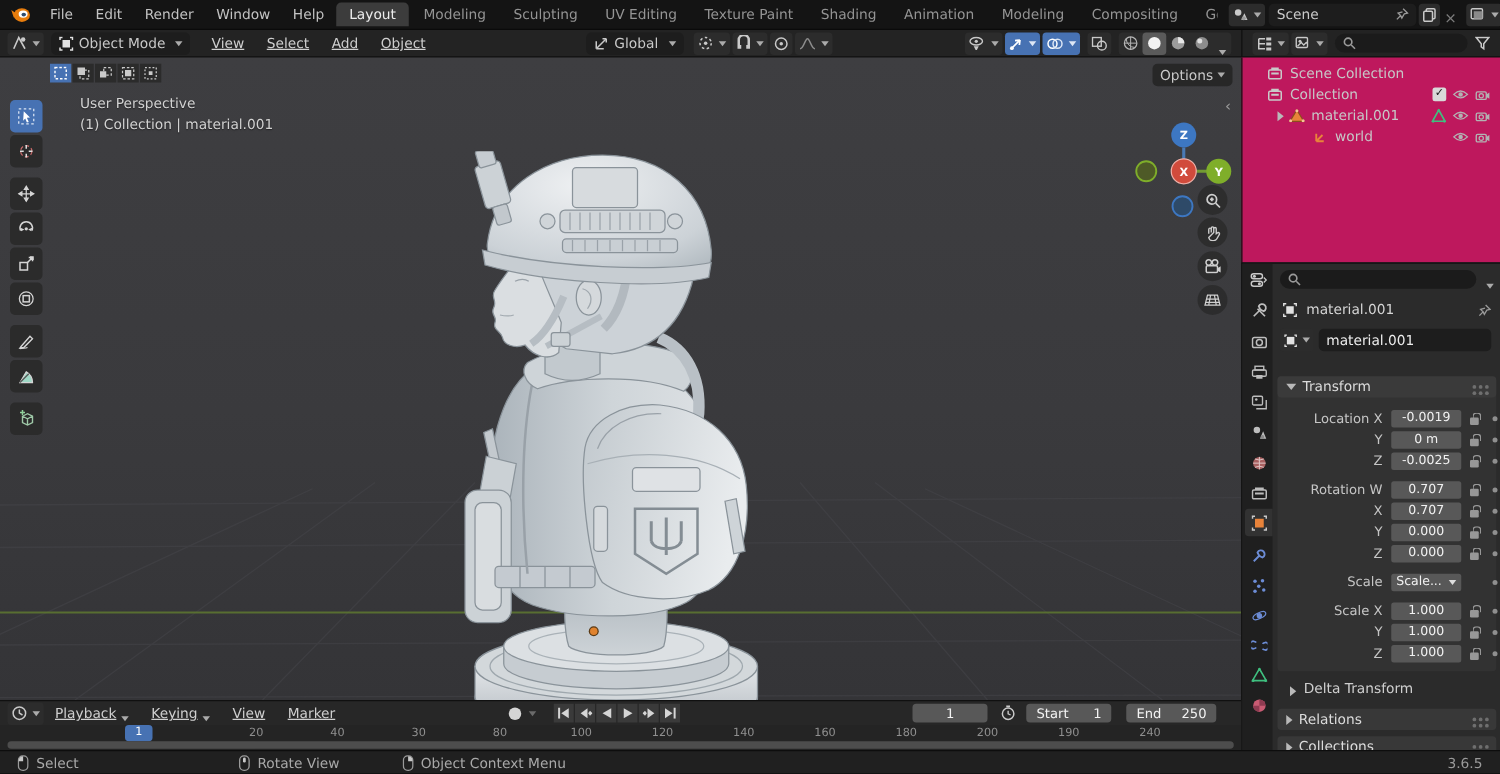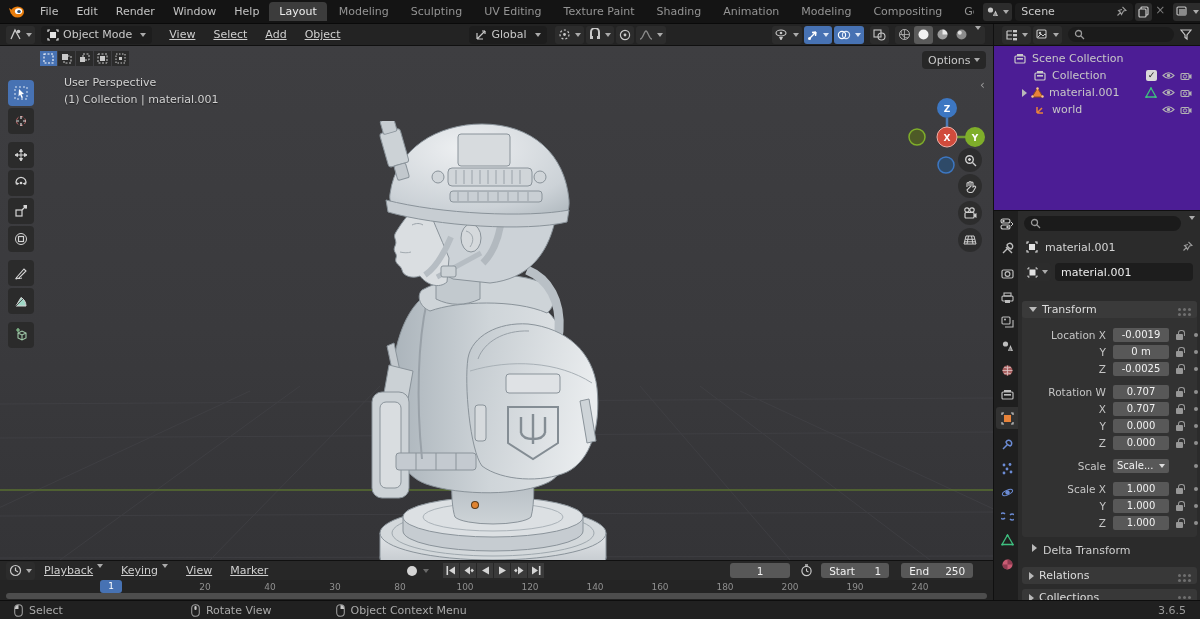--- a/index.html
+++ b/index.html
@@ -1,20 +1,20 @@
 <!DOCTYPE html>
 <html><head>
 <meta charset="utf-8">
 <style>
   html,body{margin:0;padding:0;background:#000;}
   body{width:1200px;height:619px;overflow:hidden;position:relative;
        font-family:"DejaVu Sans","Liberation Sans",sans-serif;font-size:11px;color:#c9c9c9;
        -webkit-font-smoothing:antialiased;}
   .abs{position:absolute;}
-  .row{display:flex;align-items:flex-start;}
+  .row{display:flex;align-items:flex-end;}
   .chev{width:0;height:0;border-left:3px solid transparent;border-right:3px solid transparent;border-top:4px solid #ababab;display:inline-block;margin-left:4px;}
   .tri-r{width:0;height:0;border-top:4px solid transparent;border-bottom:4px solid transparent;border-left:5px solid #b9b9b9;display:inline-block;}
   .tri-d{width:0;height:0;border-left:4px solid transparent;border-right:4px solid transparent;border-top:5px solid #b9b9b9;display:inline-block;}
   svg{display:block;}
   
   #topbar{left:0;top:0;width:1200px;height:24px;background:#141414;display:flex;align-items:center;border-bottom:1px solid #0a0a0a;box-sizing:border-box;}
   .menu{padding:0 9px;color:#c3c3c3;cursor:default;}
   .tab{padding:3px 10px;margin:0 1px;color:#949494;border-radius:4px 4px 0 0;white-space:nowrap;}
   .tab.active{background:#3c3c3c;color:#ececec;}
   .pill{background:#1d1d1d;border-radius:4px;display:flex;align-items:center;height:18px;padding:0 6px;box-sizing:border-box;}
@@ -27,21 +27,21 @@
   .searchpill{background:#1b1b1b;border-radius:9px;height:15px;display:flex;align-items:center;padding:0 6px;}
   
   #viewport{left:0;top:46px;width:993px;height:514px;background:linear-gradient(#3e3e41,#3a3a3d 55%,#343437);overflow:hidden;}
   .vptext{color:#d2d2d2;text-shadow:0 1px 1px rgba(0,0,0,.5);text-align:center;}
   .toolbtn{width:26px;height:26px;background:#2b2b2b;border-radius:4px;margin:2px 0;display:flex;align-items:center;justify-content:center;}
   .toolbtn.active{background:#4772b3;}
   .selmode{width:17px;height:15px;background:#2b2b2b;display:flex;align-items:center;justify-content:center;}
   .selmode.active{background:#4772b3;}
   .vpbtn{position:absolute;width:24px;height:24px;border-radius:50%;background:rgba(40,40,40,.75);display:flex;align-items:center;justify-content:center;}
   
-  #outliner{left:993px;top:46px;width:207px;height:164px;background:#4c1d95;border-left:1px solid #101010;box-sizing:border-box;}
+  #outliner{left:993px;top:46px;width:207px;height:164px;background:#be185d;border-left:1px solid #101010;box-sizing:border-box;}
   .orow{display:flex;align-items:center;height:17px;color:#c7c7c7;}
   .oicons{margin-left:auto;display:flex;align-items:center;gap:5px;margin-right:8px;}
   #props{left:993px;top:210px;width:207px;height:391px;background:#2b2b2b;border-left:1px solid #101010;border-top:1px solid #101010;box-sizing:border-box;}
   #ptabs{position:absolute;left:0;top:0;width:24px;height:391px;background:#1f1f1f;}
   .ptab{position:absolute;left:2px;width:22px;height:22px;display:flex;align-items:center;justify-content:center;border-radius:3px 0 0 3px;}
   .ptab.active{background:#323232;}
   .prow{position:absolute;left:10px;width:190px;height:16px;display:flex;align-items:center;}
   .plabel{width:78px;text-align:right;color:#c5c5c5;font-size:10.5px;padding-right:7px;}
   .pfield{width:56px;height:14px;background:#585858;border-radius:2px;color:#f1f1f1;font-size:10px;text-align:center;line-height:14px;}
   .lock{position:relative;width:11px;height:11px;display:inline-block;margin-left:6px;}
@@ -513,21 +513,21 @@
 
 <div id="outliner" class="abs">
   <div class="orow" style="padding-left:20px;margin-top:4px">
     <svg width="12" height="11" viewBox="0 0 12 11" style="margin-right:6px">
         <rect x="1" y="3" width="10" height="7" rx="1" fill="none" stroke="#c9c9c9" stroke-width="1.2"></rect>
         <rect x="3" y="1" width="6" height="2" fill="#c9c9c9"></rect>
         <rect x="3" y="5" width="6" height="1.6" fill="#c9c9c9"></rect>
       </svg>
     <span>Scene Collection</span>
   </div>
-  <div class="orow" style="padding-left:40px">
+  <div class="orow" style="padding-left:20px">
     <svg width="12" height="11" viewBox="0 0 12 11" style="margin-right:6px">
         <rect x="1" y="3" width="10" height="7" rx="1" fill="none" stroke="#c9c9c9" stroke-width="1.2"></rect>
         <rect x="3" y="1" width="6" height="2" fill="#c9c9c9"></rect>
         <rect x="3" y="5" width="6" height="1.6" fill="#c9c9c9"></rect>
       </svg>
     <span>Collection</span>
     <span class="oicons">
       <span style="width:11px;height:11px;background:#d9d9d9;border-radius:2px;color:#222;font-size:9px;line-height:11px;text-align:center">✓</span>
       <svg width="13" height="9" viewBox="0 0 13 9">
           <path d="M1,4.5 Q6.5,-1 12,4.5 Q6.5,10 1,4.5 Z" fill="none" stroke="#b3b3b3" stroke-width="1.1"></path>
@@ -560,21 +560,21 @@
           <path d="M1,4.5 Q6.5,-1 12,4.5 Q6.5,10 1,4.5 Z" fill="none" stroke="#b3b3b3" stroke-width="1.1"></path>
           <circle cx="6.5" cy="4.5" r="1.8" fill="#b3b3b3"></circle>
         </svg>
       <svg width="12" height="10" viewBox="0 0 12 10">
           <rect x="1" y="2.5" width="8" height="6" rx="1" fill="none" stroke="#b3b3b3" stroke-width="1.1"></rect>
           <circle cx="5" cy="5.5" r="1.7" fill="none" stroke="#b3b3b3"></circle>
           <path d="M9,4.5 l2.5,-1.5 v5 L9,6.5" fill="#b3b3b3"></path>
         </svg>
     </span>
   </div>
-  <div class="orow" style="padding-left:40px">
+  <div class="orow" style="padding-left:56px">
     <svg width="12" height="11" viewBox="0 0 12 11" style="margin-right:6px">
         <path d="M3,9 L3,3 M3,9 L9,9 M3,9 L8,4" stroke="#e8833a" stroke-width="1.5" fill="none"></path>
       </svg>
     <span>world</span>
     <span class="oicons">
       <svg width="13" height="9" viewBox="0 0 13 9">
           <path d="M1,4.5 Q6.5,-1 12,4.5 Q6.5,10 1,4.5 Z" fill="none" stroke="#b3b3b3" stroke-width="1.1"></path>
           <circle cx="6.5" cy="4.5" r="1.8" fill="#b3b3b3"></circle>
         </svg>
       <svg width="12" height="10" viewBox="0 0 12 10">
@@ -920,21 +920,21 @@
       </svg>
     <span>Select</span>
   </span>
   <span class="row" style="margin-left:128px;gap:6px">
     <svg width="9" height="13" viewBox="0 0 9 13">
         <rect x="0.7" y="0.7" width="7.6" height="11.6" rx="3.5" fill="none" stroke="#9a9a9a" stroke-width="1.1"></rect>
         <rect x="3.4" y="2" width="2.2" height="4" rx="1.1" fill="#c9c9c9"></rect>
       </svg>
     <span>Rotate View</span>
   </span>
-  <span class="row" style="margin-left:64px;gap:6px">
+  <span class="row" style="margin-left:50px;gap:6px">
     <svg width="9" height="13" viewBox="0 0 9 13">
         <rect x="0.7" y="0.7" width="7.6" height="11.6" rx="3.5" fill="none" stroke="#9a9a9a" stroke-width="1.1"></rect>
         <path d="M8,4 a3.5,3.5 0 0 0 -3.5,-3 V5 H8 Z" fill="#c9c9c9"></path>
       </svg>
     <span>Object Context Menu</span>
   </span>
   <span style="margin-left:auto;margin-right:14px;color:#9a9a9a">3.6.5</span>
 </div>
 
 </body></html>

